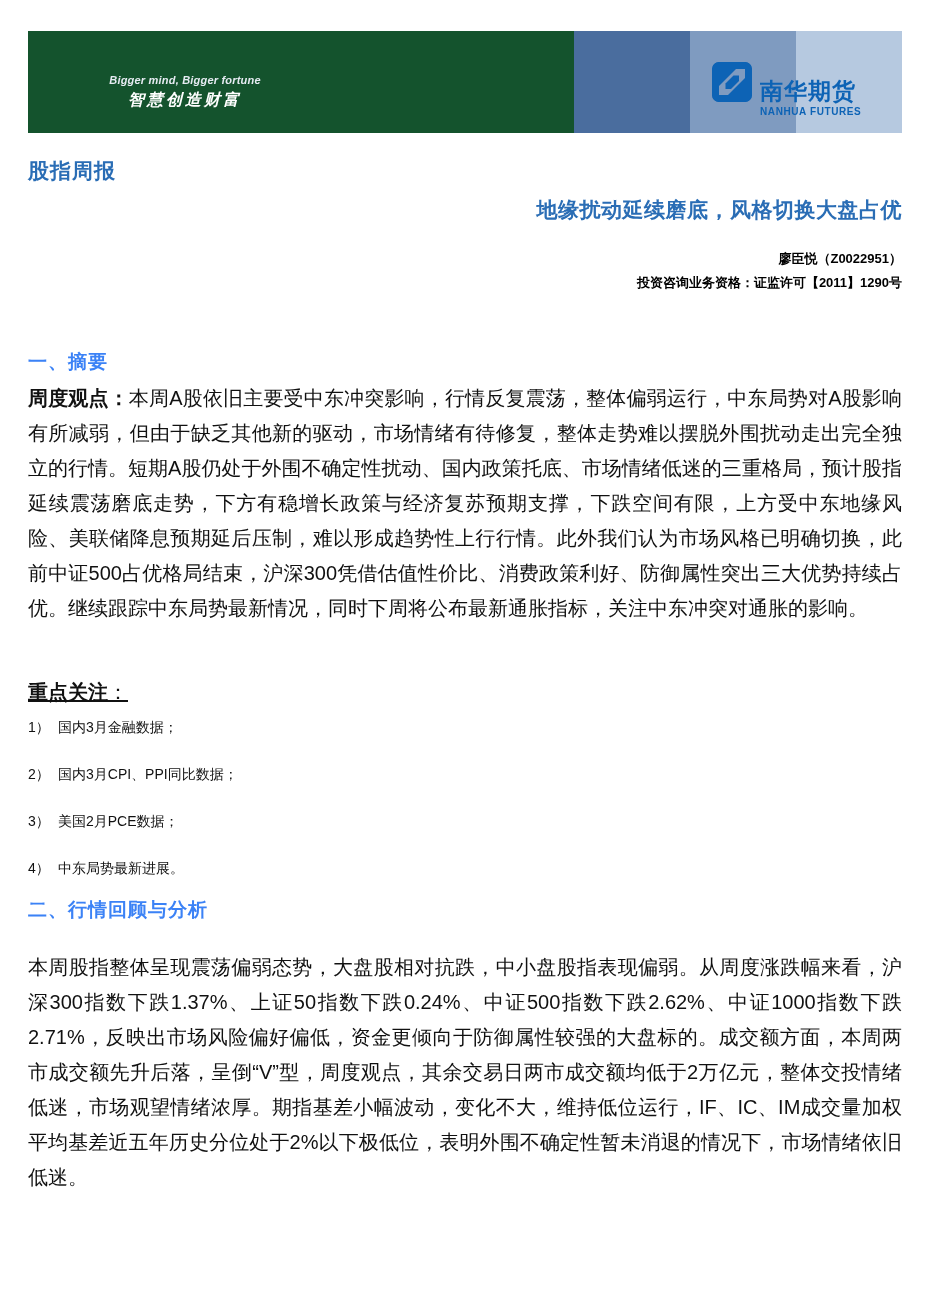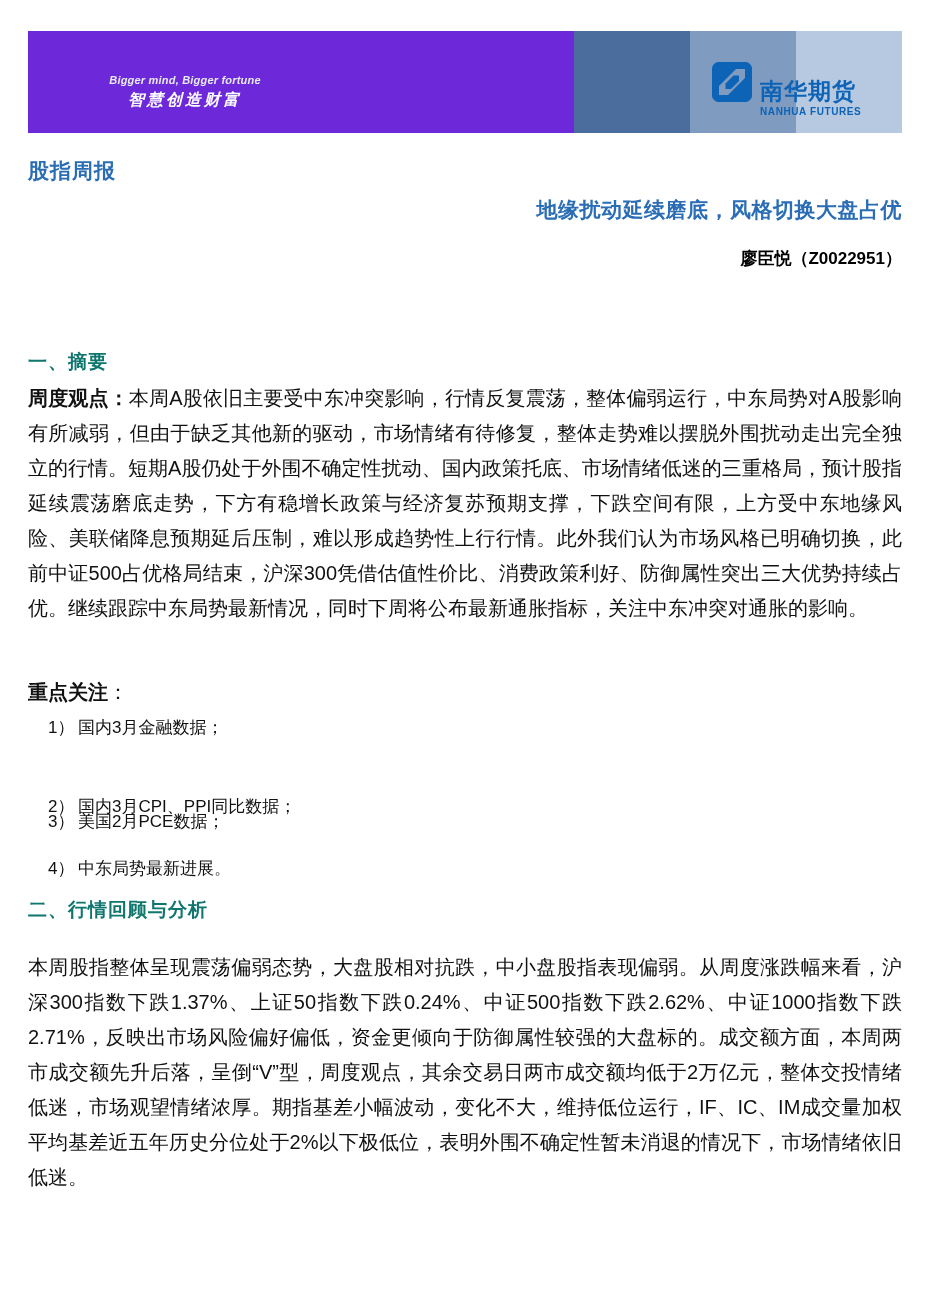--- a/index.html
+++ b/index.html
@@ -23,21 +23,21 @@
     left: 28px;
     top: 31px;
     width: 874px;
     height: 102px;
     display: flex;
     flex-direction: row;
   }
   .band-1 {
     width: 546px;
     height: 100%;
-    background: #6d28d9;
+    background: #14532d;
     position: relative;
   }
   .band-2 {
     width: 116px;
     height: 100%;
     background: #4a6d9e;
   }
   .band-3 {
     width: 106px;
     height: 100%;
@@ -144,54 +144,54 @@
     letter-spacing: 0.5px;
     text-align: center;
   }
   .meta-block {
     position: absolute;
     right: 28px;
     top: 247px;
     text-align: right;
   }
   .meta-line {
-    font-size: 17px;
+    font-size: 13px;
     font-weight: 700;
     color: #000000;
     line-height: 24px;
     white-space: nowrap;
   }
 
   
   .section-head {
     position: absolute;
     left: 28px;
     font-size: 19px;
     font-weight: 700;
-    color: #0f766e;
+    color: #3b82f6;
     letter-spacing: 1px;
   }
   #sec1 { top: 349px; }
   #sec2 { top: 897px; text-align: center; }
 
   .body-block {
     position: absolute;
     left: 28px;
     width: 874px;
     font-size: 20px;
     line-height: 35px;
     color: #111111;
     text-align: justify;
     text-justify: inter-ideograph;
   }
   #para-weekly { top: 381px; }
-  #focus-head  { top: 675px; }
-  .focus-item  { left: 28px; position: absolute; font-size: 17px; line-height: 35px; color:#111;margin-left:20px; }
+  #focus-head  { top: 675px; text-decoration: underline; }
+  .focus-item  { left: 28px; position: absolute; font-size: 14px; line-height: 35px; color:#111; }
   #focus-1 { top: 710px; }
-  #focus-2 { top: 789px; }
+  #focus-2 { top: 757px; }
   #focus-3 { top: 804px; }
   #focus-4 { top: 851px; }
 
   #para-review { top: 950px; }
 
   .bold { font-weight: 700; }
   .focus-num { display:inline-block; min-width: 30px; }
 </style>
 </head>
 <body>
@@ -220,20 +220,21 @@
       <div class="logo-en">NANHUA FUTURES</div>
     </div>
   </div>
 </div>
 
 <div class="report-kind">股指周报</div>
 <div class="main-title">地缘扰动延续磨底，风格切换大盘占优</div>
 
 <div class="meta-block">
   <div class="meta-line">廖臣悦（Z0022951）</div>
+  <div class="meta-line">投资咨询业务资格：证监许可【2011】1290号</div>
 </div>
 
 <div class="section-head" id="sec1">一、摘要</div>
 
 <div class="body-block" id="para-weekly">
   <span class="bold">周度观点</span><span class="bold">：</span><span>本周A股依旧主要受中东冲突影响，行情反复震荡，整体偏弱运行，中东局势对A股影响有所减弱，但由于缺乏其他新的驱动，市场情绪有待修复，整体走势难以摆脱外围扰动走出完全独立的行情。短期A股仍处于外围不确定性扰动、国内政策托底、市场情绪低迷的三重格局，预计股指延续震荡磨底走势，下方有稳增长政策与经济复苏预期支撑，下跌空间有限，上方受中东地缘风险、美联储降息预期延后压制，难以形成趋势性上行行情。此外我们认为市场风格已明确切换，此前中证500占优格局结束，沪深300凭借估值性价比、消费政策利好、防御属性突出三大优势持续占优。继续跟踪中东局势最新情况，同时下周将公布最新通胀指标，关注中东冲突对通胀的影响。</span>
 </div>
 
 <div class="body-block" id="focus-head">
   <span class="bold">重点关注</span><span>：</span>

